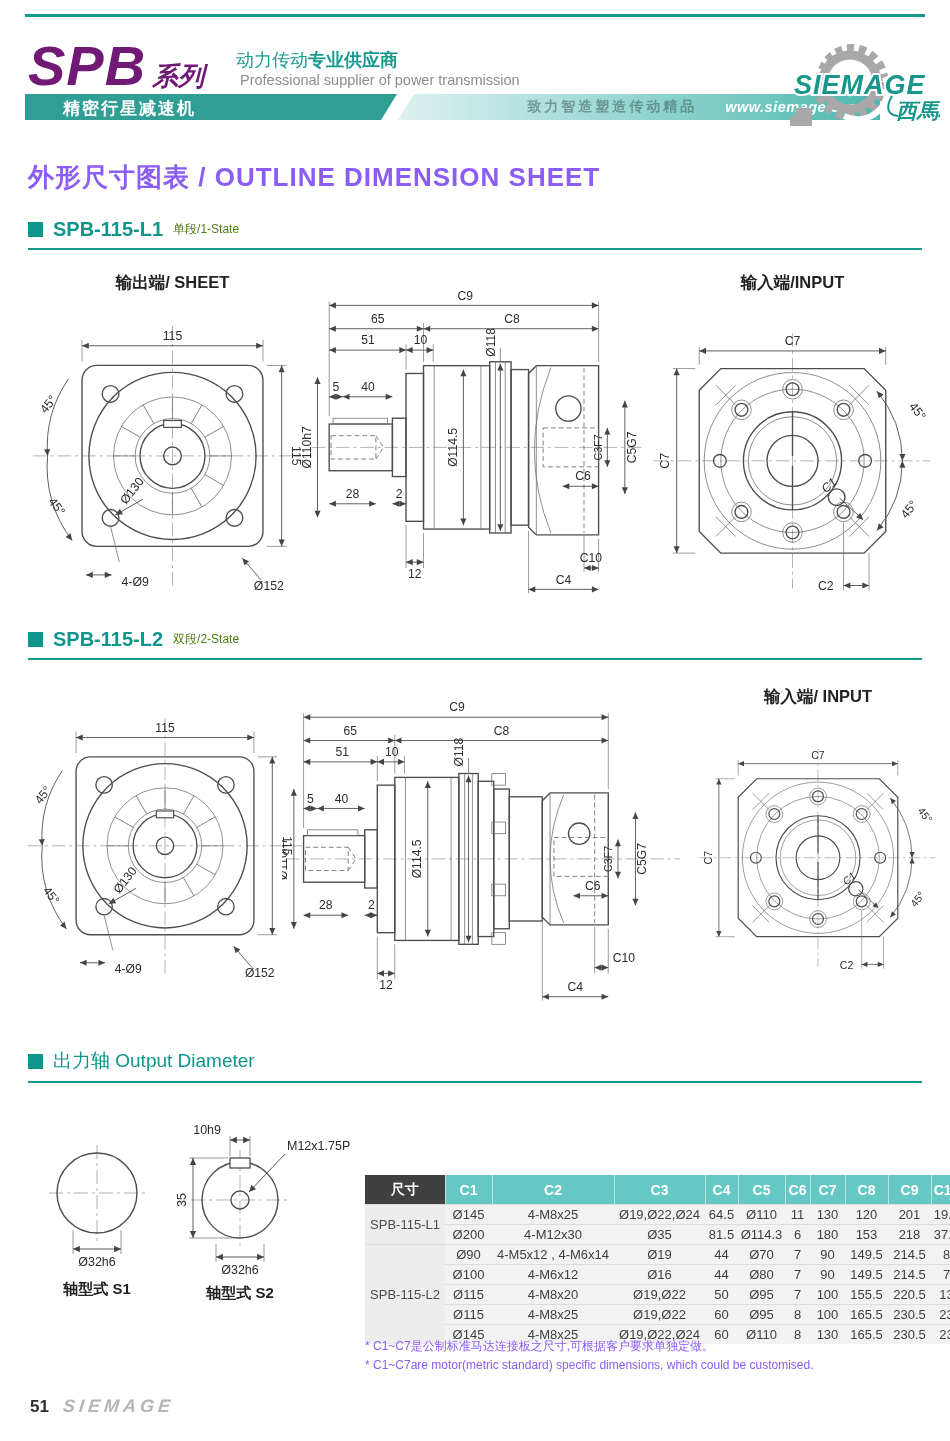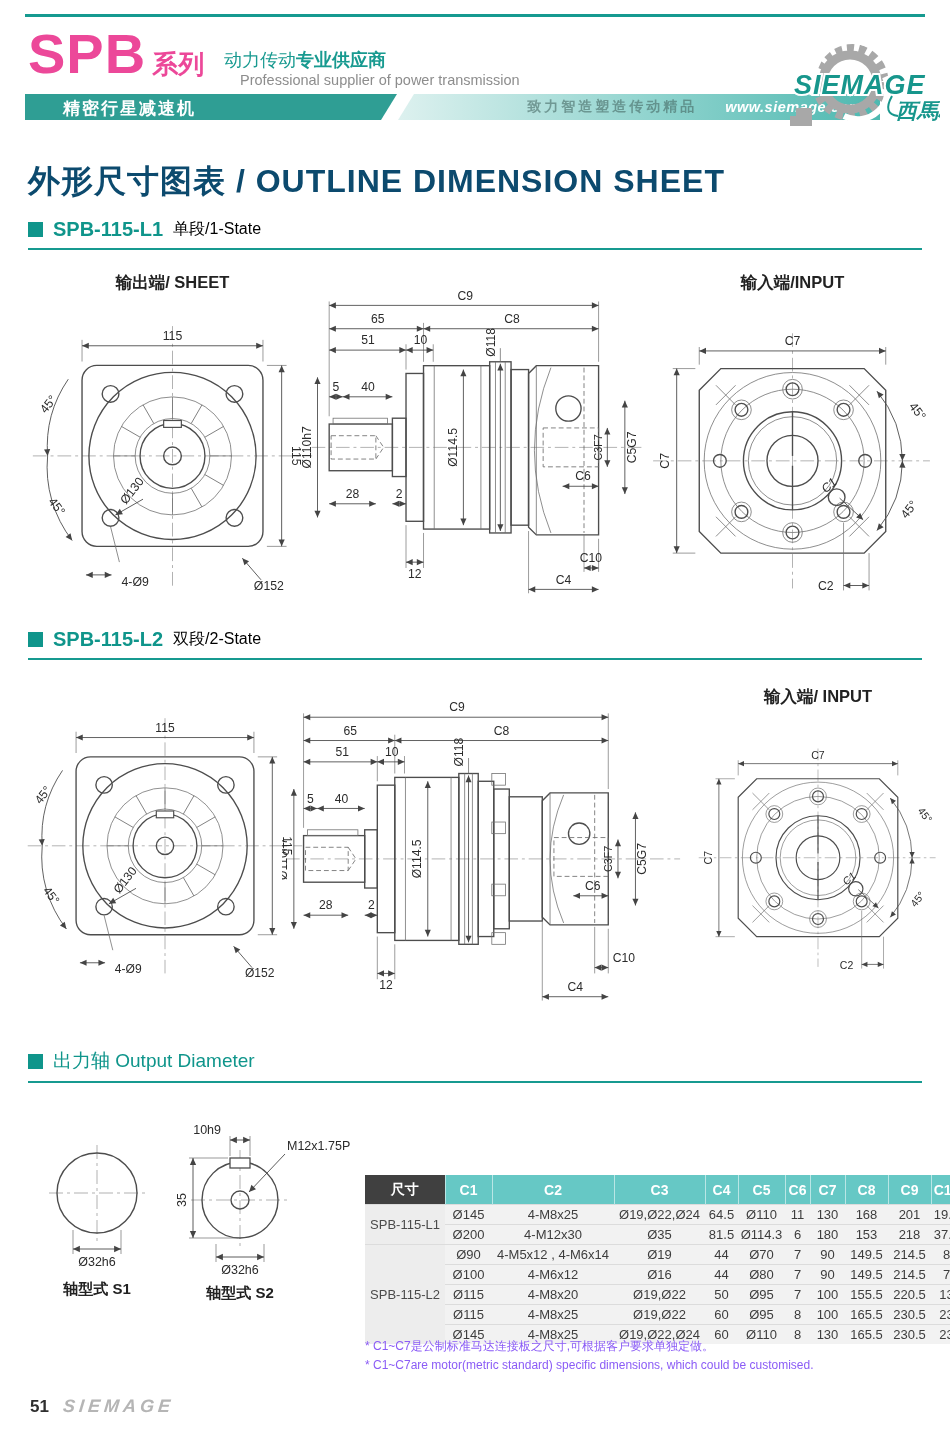--- a/index.html
+++ b/index.html
@@ -1,41 +1,41 @@
 <!DOCTYPE html>
 <html><head>
 <meta charset="utf-8">
 <style>
   html,body{margin:0;padding:0;background:#fff;}
   body{width:950px;height:1441px;position:relative;font-family:"Liberation Sans",sans-serif;overflow:hidden;}
   .abs{position:absolute;}
   
   .toprule{left:25px;right:25px;top:14px;height:3px;background:#169a90;}
-  .spb{left:28px;top:26px;color:#ec4899;line-height:1;}
+  .spb{left:28px;top:38px;color:#701a75;line-height:1;font-style:italic;}
   .spb .big{font-size:56px;font-weight:bold;letter-spacing:1px;}
   .spb .suf{font-size:26px;font-weight:bold;margin-left:6px;}
   .darkband{left:25px;top:94px;width:372px;height:26px;background:#2f9e94;
     clip-path:polygon(0 0,100% 0,calc(100% - 16px) 100%,0 100%);
     display:flex;align-items:flex-end;}
   .darkband span{color:#fff;font-size:17px;font-weight:bold;letter-spacing:2px;margin-left:38px;}
   .liteband{left:398px;top:94px;width:482px;height:26px;
     background:linear-gradient(90deg,#ddf1ef 0%,#9bd8d3 45%,#4db8b0 100%);
     clip-path:polygon(16px 0,100% 0,100% 100%,0 100%);
     display:flex;align-items:center;justify-content:flex-end;gap:28px;padding-right:18px;box-sizing:border-box;}
   .liteband .slog{color:rgba(70,105,100,0.60);font-size:14px;font-weight:bold;letter-spacing:3px;}
   .liteband .web{color:#fff;font-size:14.5px;font-weight:bold;font-style:italic;letter-spacing:.5px;}
-  .slogan-cn{left:224px;top:48px;font-size:18px;color:#189a90;}
+  .slogan-cn{left:236px;top:48px;font-size:18px;color:#189a90;}
   .slogan-cn b{font-weight:bold;}
   .slogan-en{left:240px;top:72px;font-size:14.5px;color:#8d8d8d;}
   
-  .pagetitle{left:28px;top:160px;font-size:32px;font-weight:bold;color:#0c4a6e;letter-spacing:1px;}
+  .pagetitle{left:28px;top:160px;font-size:26px;font-weight:bold;color:#8b5cf6;letter-spacing:1px;}
   .sechead{left:28px;width:894px;border-bottom:2px solid #169a90;padding-bottom:7px;display:flex;align-items:center;gap:10px;}
   .sechead .sq{width:15px;height:15px;background:#0f958b;flex:0 0 auto;}
   .sechead .model{font-size:20px;font-weight:bold;color:#0f958b;}
-  .sechead .stage{font-size:16px;color:#000000;}
+  .sechead .stage{font-size:12px;color:#4d7c0f;}
   
   .draw-title{font-size:16.5px;font-weight:bold;color:#222;text-align:center;}
   svg text{font-family:"Liberation Sans",sans-serif;}
   .ln{fill:none;stroke:#4d4d4d;stroke-width:1.4;}
   .tn{fill:none;stroke:#6f6f6f;stroke-width:0.8;}
   .cl{fill:none;stroke:#8f8f8f;stroke-width:0.7;stroke-dasharray:14 4 3 4;}
   .hid{fill:none;stroke:#6a6a6a;stroke-width:0.85;stroke-dasharray:5 3;}
   .ext{stroke:#6d6d6d;stroke-width:0.7;}
   .dim{fill:none;stroke:#4a4a4a;stroke-width:0.9;marker-start:url(#arr);marker-end:url(#arr);}
   .ldr{fill:none;stroke:#4a4a4a;stroke-width:0.9;marker-end:url(#arr);}
@@ -557,21 +557,21 @@
     <tbody>
       <tr>
         <td class="model" rowspan="2">SPB-115-L1</td>
         <td>Ø145</td>
         <td>4-M8x25</td>
         <td>Ø19,Ø22,Ø24</td>
         <td>64.5</td>
         <td>Ø110</td>
         <td>11</td>
         <td>130</td>
-        <td>168</td>
+        <td>120</td>
         <td>201</td>
         <td>19.5</td>
       </tr>
       <tr>
         <td>Ø200</td>
         <td>4-M12x30</td>
         <td>Ø35</td>
         <td>81.5</td>
         <td>Ø114.3</td>
         <td>6</td>

